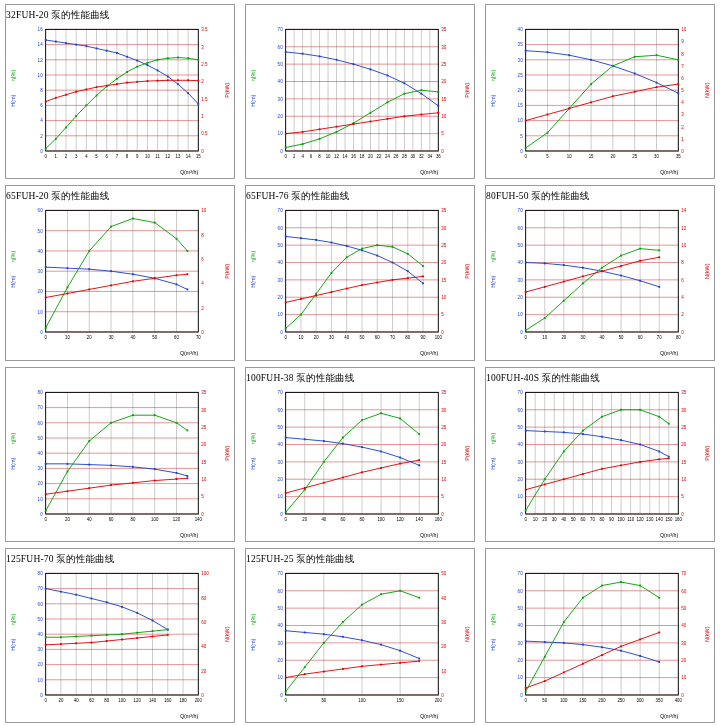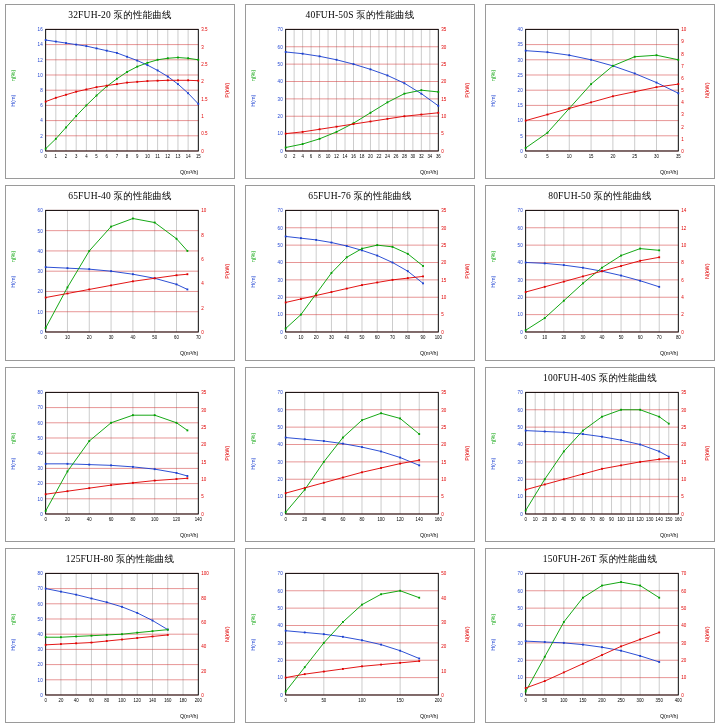--- a/index.html
+++ b/index.html
@@ -13,21 +13,21 @@
   }
   .cell{position:relative;box-sizing:border-box;padding:4px 5px 2px 5px;}
   .panel{
     position:relative;
     width:100%;height:100%;
     border:1px solid #9a9a9a;
     box-sizing:border-box;
     background:#fff;
   }
   .title{
-    text-align:center;
+    text-align:left;
     font-size:9.5px;
     font-family:"Liberation Serif",serif;
     padding-top:4px;
     letter-spacing:.2px;
     white-space:nowrap;
     overflow:hidden;
   }
   .plotwrap{position:absolute;left:0;right:0;top:16px;bottom:0;}
   svg{display:block;width:100%;height:100%;}
 </style>
@@ -153,21 +153,20 @@
             <rect x="162.29999999999998" y="55.67499999999999" width="1.8" height="1.8" fill="#e00000"></rect>
             <rect x="172.56666666666666" y="55.67499999999999" width="1.8" height="1.8" fill="#e00000"></rect>
             <rect x="182.83333333333334" y="55.67499999999999" width="1.8" height="1.8" fill="#e00000"></rect>
             <rect x="193.1" y="56.0375" width="1.8" height="1.8" fill="#e00000"></rect>
           </svg>
         </div>
       </div>
     </div>
     <div class="cell">
       <div class="panel">
-        <div class="title">40FUH-50S  泵的性能曲线</div>
         <div class="plotwrap">
           <svg viewBox="0 0 230 150" preserveAspectRatio="none">
             <line x1="40" y1="8" x2="40" y2="124" stroke="#808080" stroke-width="0.4"></line>
             <line x1="48.55555555555556" y1="8" x2="48.55555555555556" y2="124" stroke="#808080" stroke-width="0.4"></line>
             <line x1="57.111111111111114" y1="8" x2="57.111111111111114" y2="124" stroke="#808080" stroke-width="0.4"></line>
             <line x1="65.66666666666666" y1="8" x2="65.66666666666666" y2="124" stroke="#808080" stroke-width="0.4"></line>
             <line x1="74.22222222222223" y1="8" x2="74.22222222222223" y2="124" stroke="#808080" stroke-width="0.4"></line>
             <line x1="82.77777777777777" y1="8" x2="82.77777777777777" y2="124" stroke="#808080" stroke-width="0.4"></line>
             <line x1="91.33333333333333" y1="8" x2="91.33333333333333" y2="124" stroke="#808080" stroke-width="0.4"></line>
             <line x1="99.88888888888889" y1="8" x2="99.88888888888889" y2="124" stroke="#808080" stroke-width="0.4"></line>
@@ -347,21 +346,21 @@
             <rect x="127.1" y="70.89999999999999" width="1.8" height="1.8" fill="#e00000"></rect>
             <rect x="149.1" y="66.55" width="1.8" height="1.8" fill="#e00000"></rect>
             <rect x="171.1" y="62.199999999999996" width="1.8" height="1.8" fill="#e00000"></rect>
             <rect x="193.1" y="59.3" width="1.8" height="1.8" fill="#e00000"></rect>
           </svg>
         </div>
       </div>
     </div>
     <div class="cell">
       <div class="panel">
-        <div class="title">65FUH-40  泵的性能曲线</div>
+        <div class="title">65FUH-20  泵的性能曲线</div>
         <div class="plotwrap">
           <svg viewBox="0 0 230 150" preserveAspectRatio="none">
             <line x1="40" y1="8" x2="40" y2="124" stroke="#808080" stroke-width="0.4"></line>
             <line x1="62" y1="8" x2="62" y2="124" stroke="#808080" stroke-width="0.4"></line>
             <line x1="84" y1="8" x2="84" y2="124" stroke="#808080" stroke-width="0.4"></line>
             <line x1="106" y1="8" x2="106" y2="124" stroke="#808080" stroke-width="0.4"></line>
             <line x1="128" y1="8" x2="128" y2="124" stroke="#808080" stroke-width="0.4"></line>
             <line x1="150" y1="8" x2="150" y2="124" stroke="#808080" stroke-width="0.4"></line>
             <line x1="172" y1="8" x2="172" y2="124" stroke="#808080" stroke-width="0.4"></line>
             <line x1="194" y1="8" x2="194" y2="124" stroke="#808080" stroke-width="0.4"></line>
@@ -682,20 +681,21 @@
             <rect x="127.1" y="93.375" width="1.8" height="1.8" fill="#e00000"></rect>
             <rect x="149.1" y="91.19999999999999" width="1.8" height="1.8" fill="#e00000"></rect>
             <rect x="171.1" y="89.75" width="1.8" height="1.8" fill="#e00000"></rect>
             <rect x="182.1" y="89.02499999999999" width="1.8" height="1.8" fill="#e00000"></rect>
           </svg>
         </div>
       </div>
     </div>
     <div class="cell">
       <div class="panel">
+        <div class="title">100FUH-38  泵的性能曲线</div>
         <div class="plotwrap">
           <svg viewBox="0 0 230 150" preserveAspectRatio="none">
             <line x1="40" y1="8" x2="40" y2="124" stroke="#808080" stroke-width="0.4"></line>
             <line x1="59.25" y1="8" x2="59.25" y2="124" stroke="#808080" stroke-width="0.4"></line>
             <line x1="78.5" y1="8" x2="78.5" y2="124" stroke="#808080" stroke-width="0.4"></line>
             <line x1="97.75" y1="8" x2="97.75" y2="124" stroke="#808080" stroke-width="0.4"></line>
             <line x1="117" y1="8" x2="117" y2="124" stroke="#808080" stroke-width="0.4"></line>
             <line x1="136.25" y1="8" x2="136.25" y2="124" stroke="#808080" stroke-width="0.4"></line>
             <line x1="155.5" y1="8" x2="155.5" y2="124" stroke="#808080" stroke-width="0.4"></line>
             <line x1="174.75" y1="8" x2="174.75" y2="124" stroke="#808080" stroke-width="0.4"></line>
@@ -866,21 +866,21 @@
             <rect x="135.35" y="76.69999999999999" width="1.8" height="1.8" fill="#e00000"></rect>
             <rect x="154.6" y="73.38571428571429" width="1.8" height="1.8" fill="#e00000"></rect>
             <rect x="173.85" y="70.89999999999999" width="1.8" height="1.8" fill="#e00000"></rect>
             <rect x="183.475" y="70.07142857142857" width="1.8" height="1.8" fill="#e00000"></rect>
           </svg>
         </div>
       </div>
     </div>
     <div class="cell">
       <div class="panel">
-        <div class="title">125FUH-80  泵的性能曲线</div>
+        <div class="title">125FUH-70  泵的性能曲线</div>
         <div class="plotwrap">
           <svg viewBox="0 0 230 150" preserveAspectRatio="none">
             <line x1="40" y1="8" x2="40" y2="124" stroke="#808080" stroke-width="0.4"></line>
             <line x1="55.4" y1="8" x2="55.4" y2="124" stroke="#808080" stroke-width="0.4"></line>
             <line x1="70.8" y1="8" x2="70.8" y2="124" stroke="#808080" stroke-width="0.4"></line>
             <line x1="86.19999999999999" y1="8" x2="86.19999999999999" y2="124" stroke="#808080" stroke-width="0.4"></line>
             <line x1="101.6" y1="8" x2="101.6" y2="124" stroke="#808080" stroke-width="0.4"></line>
             <line x1="117" y1="8" x2="117" y2="124" stroke="#808080" stroke-width="0.4"></line>
             <line x1="132.39999999999998" y1="8" x2="132.39999999999998" y2="124" stroke="#808080" stroke-width="0.4"></line>
             <line x1="147.8" y1="8" x2="147.8" y2="124" stroke="#808080" stroke-width="0.4"></line>
@@ -956,20 +956,21 @@
             <rect x="116.1" y="70.175" width="1.8" height="1.8" fill="#e00000"></rect>
             <rect x="131.49999999999997" y="68.725" width="1.8" height="1.8" fill="#e00000"></rect>
             <rect x="146.9" y="67.27499999999999" width="1.8" height="1.8" fill="#e00000"></rect>
             <rect x="162.29999999999998" y="65.82499999999999" width="1.8" height="1.8" fill="#e00000"></rect>
           </svg>
         </div>
       </div>
     </div>
     <div class="cell">
       <div class="panel">
+        <div class="title">125FUH-25  泵的性能曲线</div>
         <div class="plotwrap">
           <svg viewBox="0 0 230 150" preserveAspectRatio="none">
             <line x1="40" y1="8" x2="40" y2="124" stroke="#808080" stroke-width="0.4"></line>
             <line x1="78.5" y1="8" x2="78.5" y2="124" stroke="#808080" stroke-width="0.4"></line>
             <line x1="117" y1="8" x2="117" y2="124" stroke="#808080" stroke-width="0.4"></line>
             <line x1="155.5" y1="8" x2="155.5" y2="124" stroke="#808080" stroke-width="0.4"></line>
             <line x1="194" y1="8" x2="194" y2="124" stroke="#808080" stroke-width="0.4"></line>
             <line x1="40" y1="124" x2="194" y2="124" stroke="#d03030" stroke-width="0.5"></line>
             <line x1="40" y1="107.42857142857143" x2="194" y2="107.42857142857143" stroke="#d03030" stroke-width="0.5"></line>
             <line x1="40" y1="90.85714285714286" x2="194" y2="90.85714285714286" stroke="#d03030" stroke-width="0.5"></line>
@@ -1028,21 +1029,20 @@
             <rect x="116.1" y="95.75714285714285" width="1.8" height="1.8" fill="#e00000"></rect>
             <rect x="135.35" y="94.1" width="1.8" height="1.8" fill="#e00000"></rect>
             <rect x="154.6" y="92.44285714285714" width="1.8" height="1.8" fill="#e00000"></rect>
             <rect x="173.85" y="90.78571428571428" width="1.8" height="1.8" fill="#e00000"></rect>
           </svg>
         </div>
       </div>
     </div>
     <div class="cell">
       <div class="panel">
-        <div class="title">150FUH-26T 泵的性能曲线</div>
         <div class="plotwrap">
           <svg viewBox="0 0 230 150" preserveAspectRatio="none">
             <line x1="40" y1="8" x2="40" y2="124" stroke="#808080" stroke-width="0.4"></line>
             <line x1="59.25" y1="8" x2="59.25" y2="124" stroke="#808080" stroke-width="0.4"></line>
             <line x1="78.5" y1="8" x2="78.5" y2="124" stroke="#808080" stroke-width="0.4"></line>
             <line x1="97.75" y1="8" x2="97.75" y2="124" stroke="#808080" stroke-width="0.4"></line>
             <line x1="117" y1="8" x2="117" y2="124" stroke="#808080" stroke-width="0.4"></line>
             <line x1="136.25" y1="8" x2="136.25" y2="124" stroke="#808080" stroke-width="0.4"></line>
             <line x1="155.5" y1="8" x2="155.5" y2="124" stroke="#808080" stroke-width="0.4"></line>
             <line x1="174.75" y1="8" x2="174.75" y2="124" stroke="#808080" stroke-width="0.4"></line>

